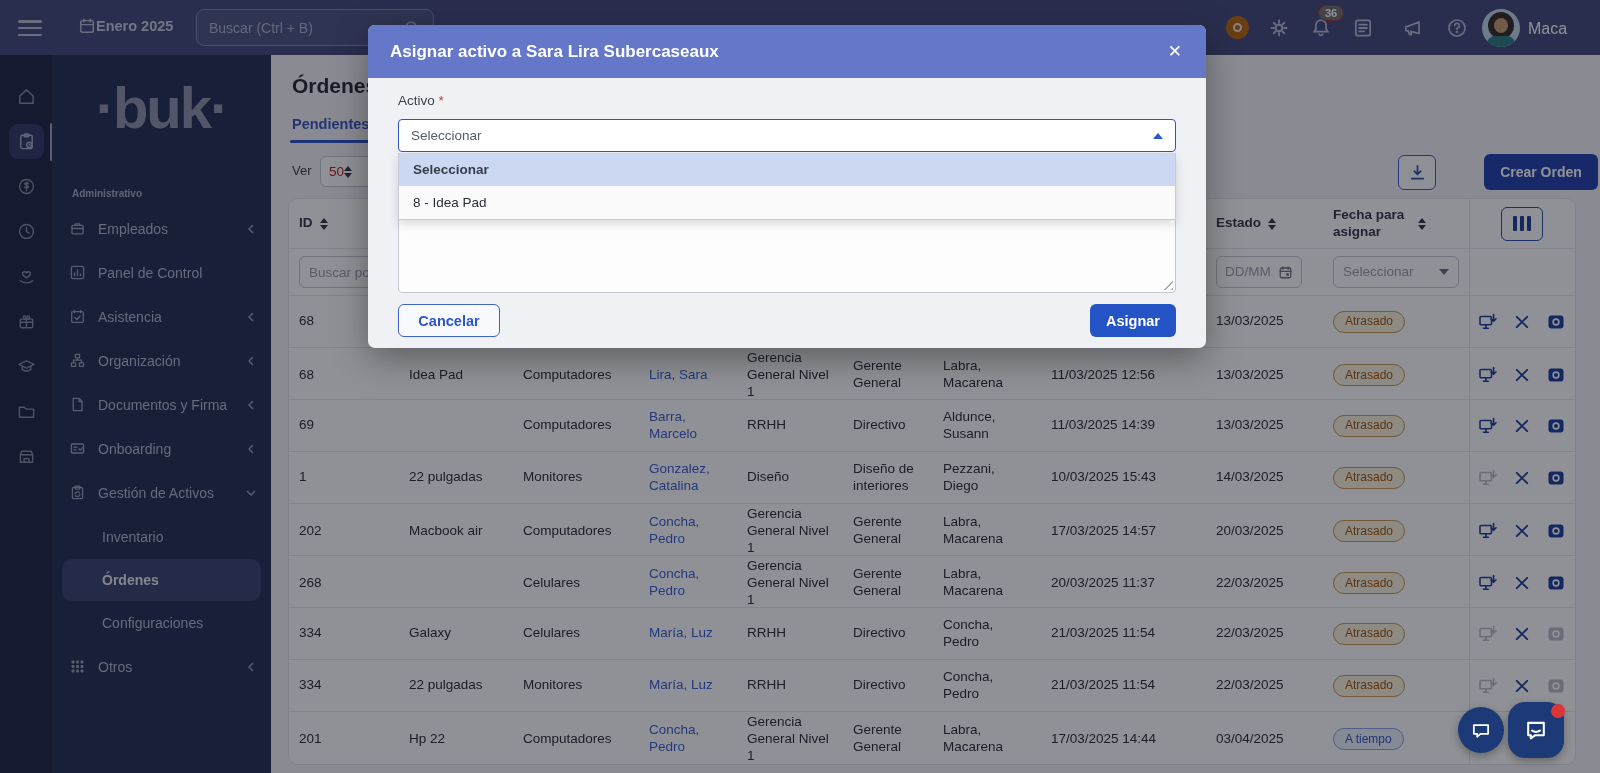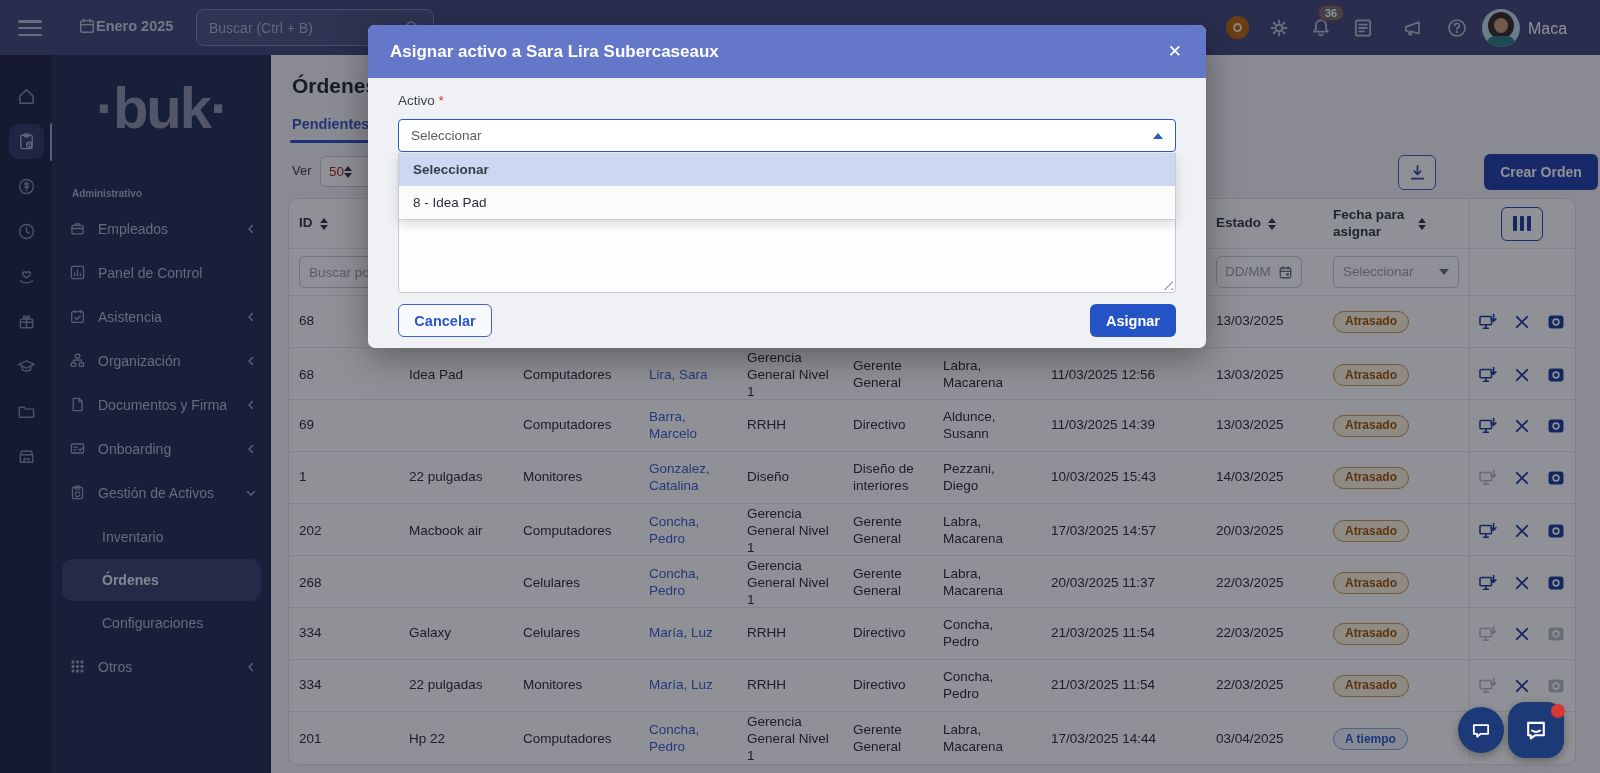--- a/index.html
+++ b/index.html
@@ -78,21 +78,21 @@
   .fil-input::placeholder{color:#9aa0ab;}
   .fil-date{width:86px;height:32px;border:1px solid #c6c9d2;border-radius:6px;background:#fff;display:flex;
             align-items:center;justify-content:space-between;padding:0 8px;font-size:13.5px;color:#9aa0ab;cursor:text;}
   .fil-date svg{color:#6b7280;}
   .fil-select{width:138px;height:32px;border:1px solid #c6c9d2;border-radius:6px;background:#fff;display:flex;
               align-items:center;justify-content:space-between;padding:0 9px;font-size:13.5px;color:#9aa0ab;cursor:pointer;}
   .caret-dn{width:0;height:0;border-left:5px solid transparent;border-right:5px solid transparent;border-top:6px solid #6b7280;}
   .cols-btn{width:42px;height:34px;border:1px solid #2d4ea8;border-radius:6px;background:#fff;display:flex;
             align-items:center;justify-content:center;gap:3px;cursor:pointer;}
   .cols-btn i{width:4px;height:15px;background:#1f3f9e;border-radius:1px;}
-  .badge{display:inline-block;padding:2.5px 11px;border-radius:11px;font-size:12px;font-weight:bold;border:1.5px solid;white-space:nowrap;}
+  .badge{display:inline-block;padding:2.5px 11px;border-radius:11px;font-size:12px;font-weight:normal;border:1.5px solid;white-space:nowrap;}
   .badge.late{color:#a4560a;border-color:#c89a54;background:#fbf3de;}
   .badge.ontime{color:#2d5ac6;border-color:#8aa5e4;background:#edf2fc;}
   .act{width:20px;height:20px;color:#1f3f9e;cursor:pointer;}
   .act.dis{color:#b9bdc6;}
 
   
   .backdrop{position:absolute;inset:0;background:rgba(8,10,22,0.45);z-index:40;}
   .modal{position:absolute;left:368px;top:25px;width:838px;height:323px;background:#f0f1f4;border-radius:7px;
          box-shadow:0 10px 35px rgba(0,0,0,.35);z-index:60;}
   .modal-head{position:absolute;left:0;top:0;right:0;height:53px;background:#6477c9;border-radius:7px 7px 0 0;
@@ -108,21 +108,21 @@
   .caret-up{width:0;height:0;border-left:5px solid transparent;border-right:5px solid transparent;border-bottom:6px solid #2d56c8;}
   .mtextarea{position:absolute;left:30px;right:30px;top:150px;height:118px;background:#fdfdfe;border:1px solid #c3c7d0;
              border-radius:4px;z-index:1;}
   .grip{position:absolute;right:2px;bottom:2px;width:11px;height:11px;
         background:repeating-linear-gradient(135deg,#a7adb8 0 1.5px,transparent 1.5px 4.5px);
         clip-path:polygon(100% 0,100% 100%,0 100%);}
   .dropdown{position:absolute;left:30px;right:30px;top:128px;z-index:4;background:#fbfbfc;border:1px solid #c7cbd4;
             border-top:none;box-shadow:0 4px 10px rgba(0,0,0,.14);}
   .opt{height:33px;display:flex;align-items:center;padding:0 14px;font-size:13.5px;color:#2b2f38;cursor:pointer;}
   .opt.hl{background:#ccd8f2;font-weight:bold;color:#363c49;}
-  .btn-cancel{position:absolute;left:30px;top:279px;width:94px;height:33px;background:#f8f9fc;border:1px solid #3d63cc;
+  .btn-cancel{position:absolute;left:30px;top:279px;width:102px;height:33px;background:#f8f9fc;border:1px solid #3d63cc;
               border-radius:6px;color:#2d56c8;font-size:14.5px;font-weight:bold;font-family:inherit;cursor:pointer;}
   .btn-submit{position:absolute;right:30px;top:279px;width:86px;height:33px;background:#2453c6;border:none;border-radius:6px;
               color:#fff;font-size:14.5px;font-weight:bold;font-family:inherit;cursor:pointer;}
 
   
   .chat-a{position:absolute;left:1458px;top:707px;width:46px;height:46px;border-radius:50%;background:#1c3a78;z-index:50;
           display:flex;align-items:center;justify-content:center;color:#fff;cursor:pointer;box-shadow:0 3px 8px rgba(0,0,0,.3);}
   .chat-b{position:absolute;left:1508px;top:702px;width:56px;height:56px;border-radius:17px;background:#1c3a78;z-index:50;
           display:flex;align-items:center;justify-content:center;color:#fff;cursor:pointer;box-shadow:0 3px 8px rgba(0,0,0,.3);}
   .chat-dot{position:absolute;left:1551px;top:704px;width:14px;height:14px;border-radius:50%;background:#d93636;z-index:51;}

